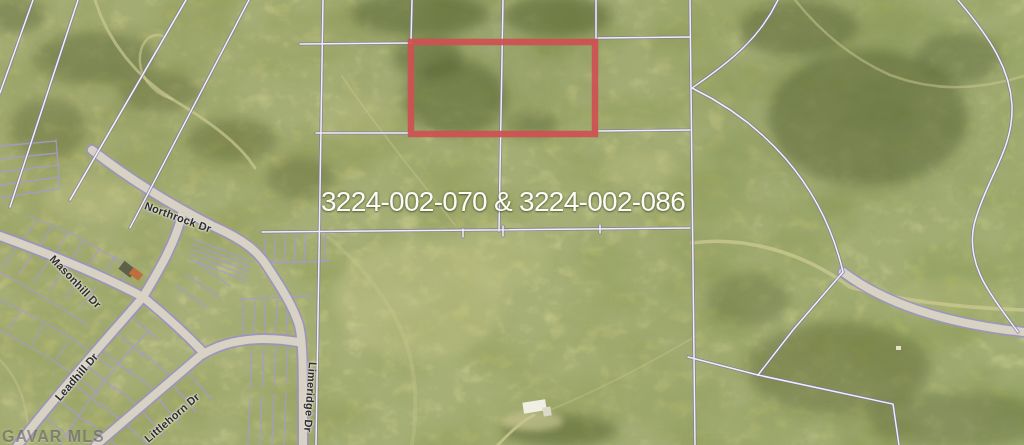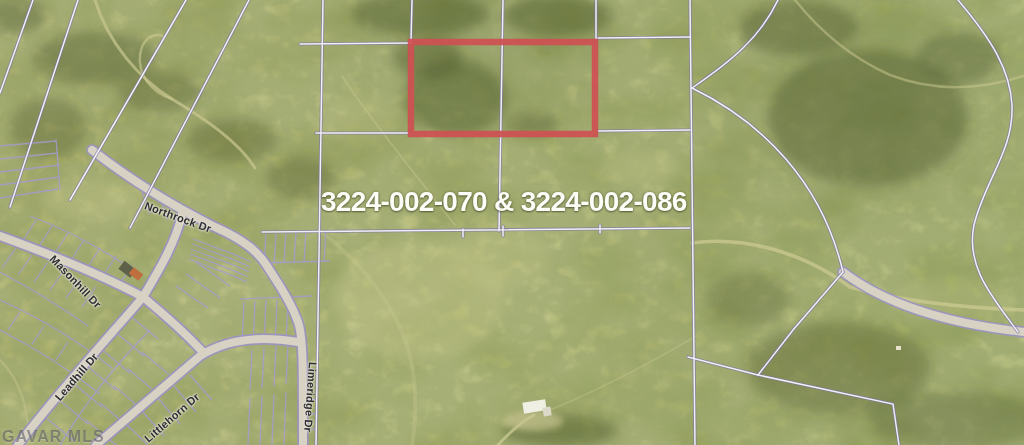--- a/index.html
+++ b/index.html
@@ -36,21 +36,21 @@
     text-shadow:0 0 2px #e8e5d8,0 0 2px #e8e5d8,0 0 3px #e8e5d8;
     transform-origin:0 50%;z-index:5;pointer-events:none;
   }
   .lbl-northrock{left:145px;top:199px;transform:rotate(20deg);}
   .lbl-masonhill{left:52px;top:251px;transform:rotate(46deg);}
   .lbl-leadhill{left:57px;top:393px;transform:rotate(-49deg);}
   .lbl-littlehorn{left:146px;top:434px;transform:rotate(-41deg);}
   .lbl-limeridge{left:313px;top:356px;transform:rotate(94deg);}
   .parcel-ids{
     position:absolute;left:321px;top:186px;z-index:6;white-space:nowrap;
-    color:var(--parcel-label-text,#fdfdf8);font-size:28px;font-weight:700;letter-spacing:-0.7px;
+    color:var(--parcel-label-text,#fdfdf8);font-size:28px;font-weight:400;letter-spacing:-0.7px;
     text-shadow:0 1px 2px rgba(40,45,20,.55),0 0 3px rgba(50,55,25,.4);
   }
   .watermark{
     position:absolute;left:2px;top:428px;z-index:6;
     font-size:16px;font-weight:700;letter-spacing:1px;
     color:rgba(72,72,80,.52);text-shadow:0 1px 1px rgba(255,255,255,.25);
   }
 </style>
 </head>
 <body>

